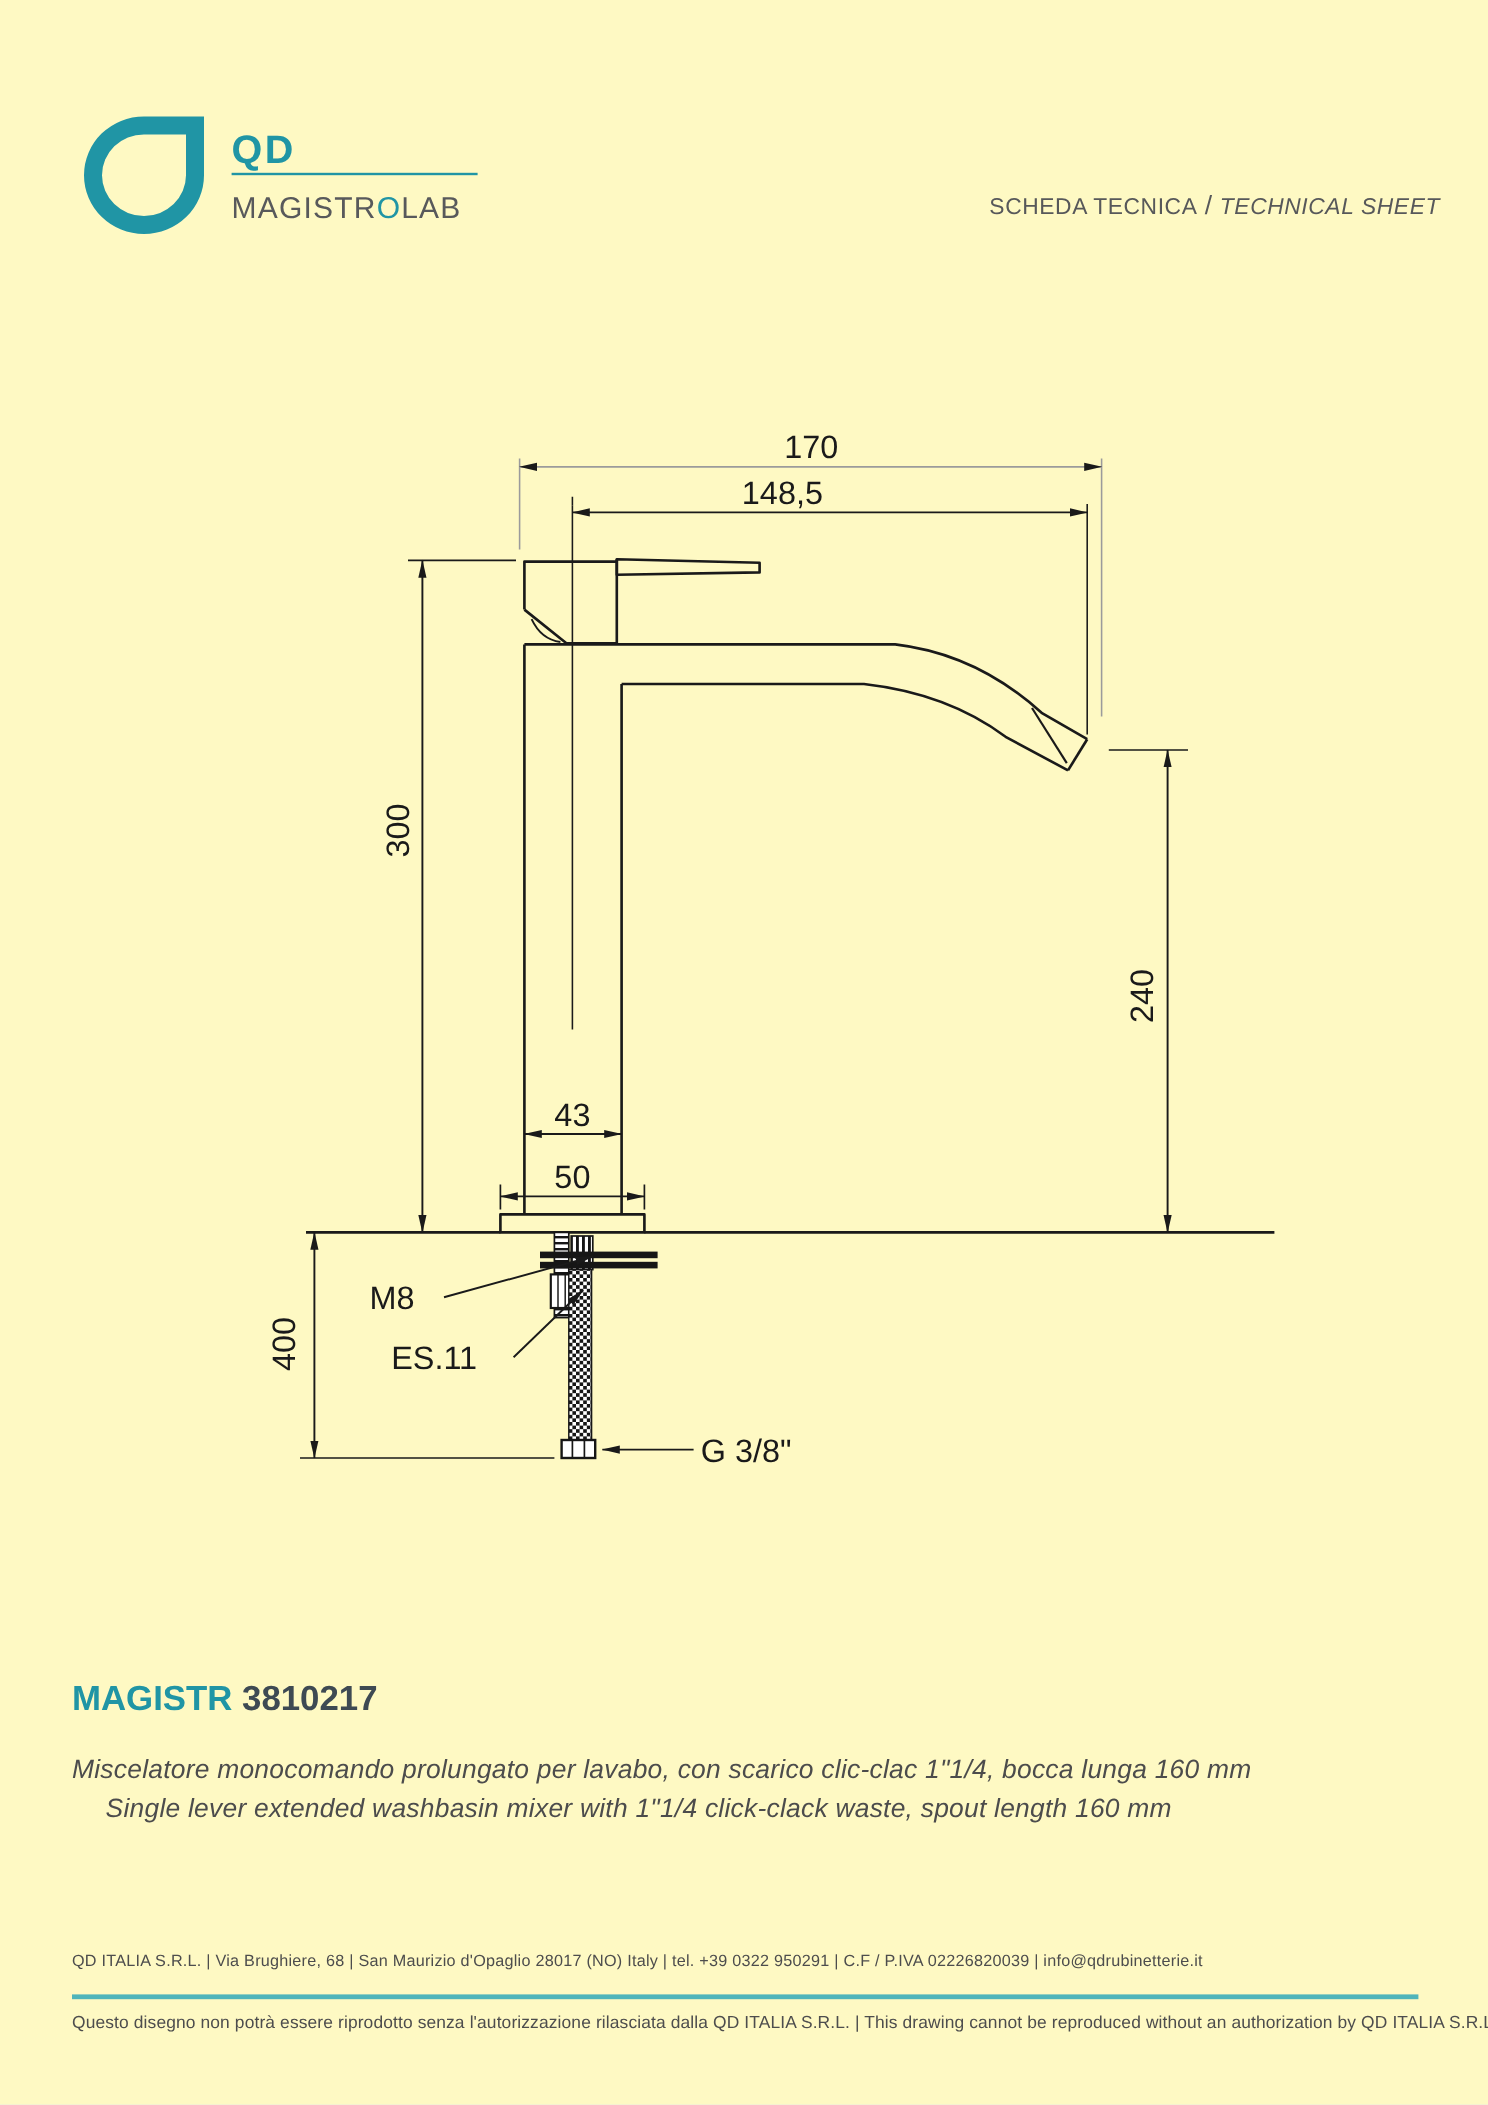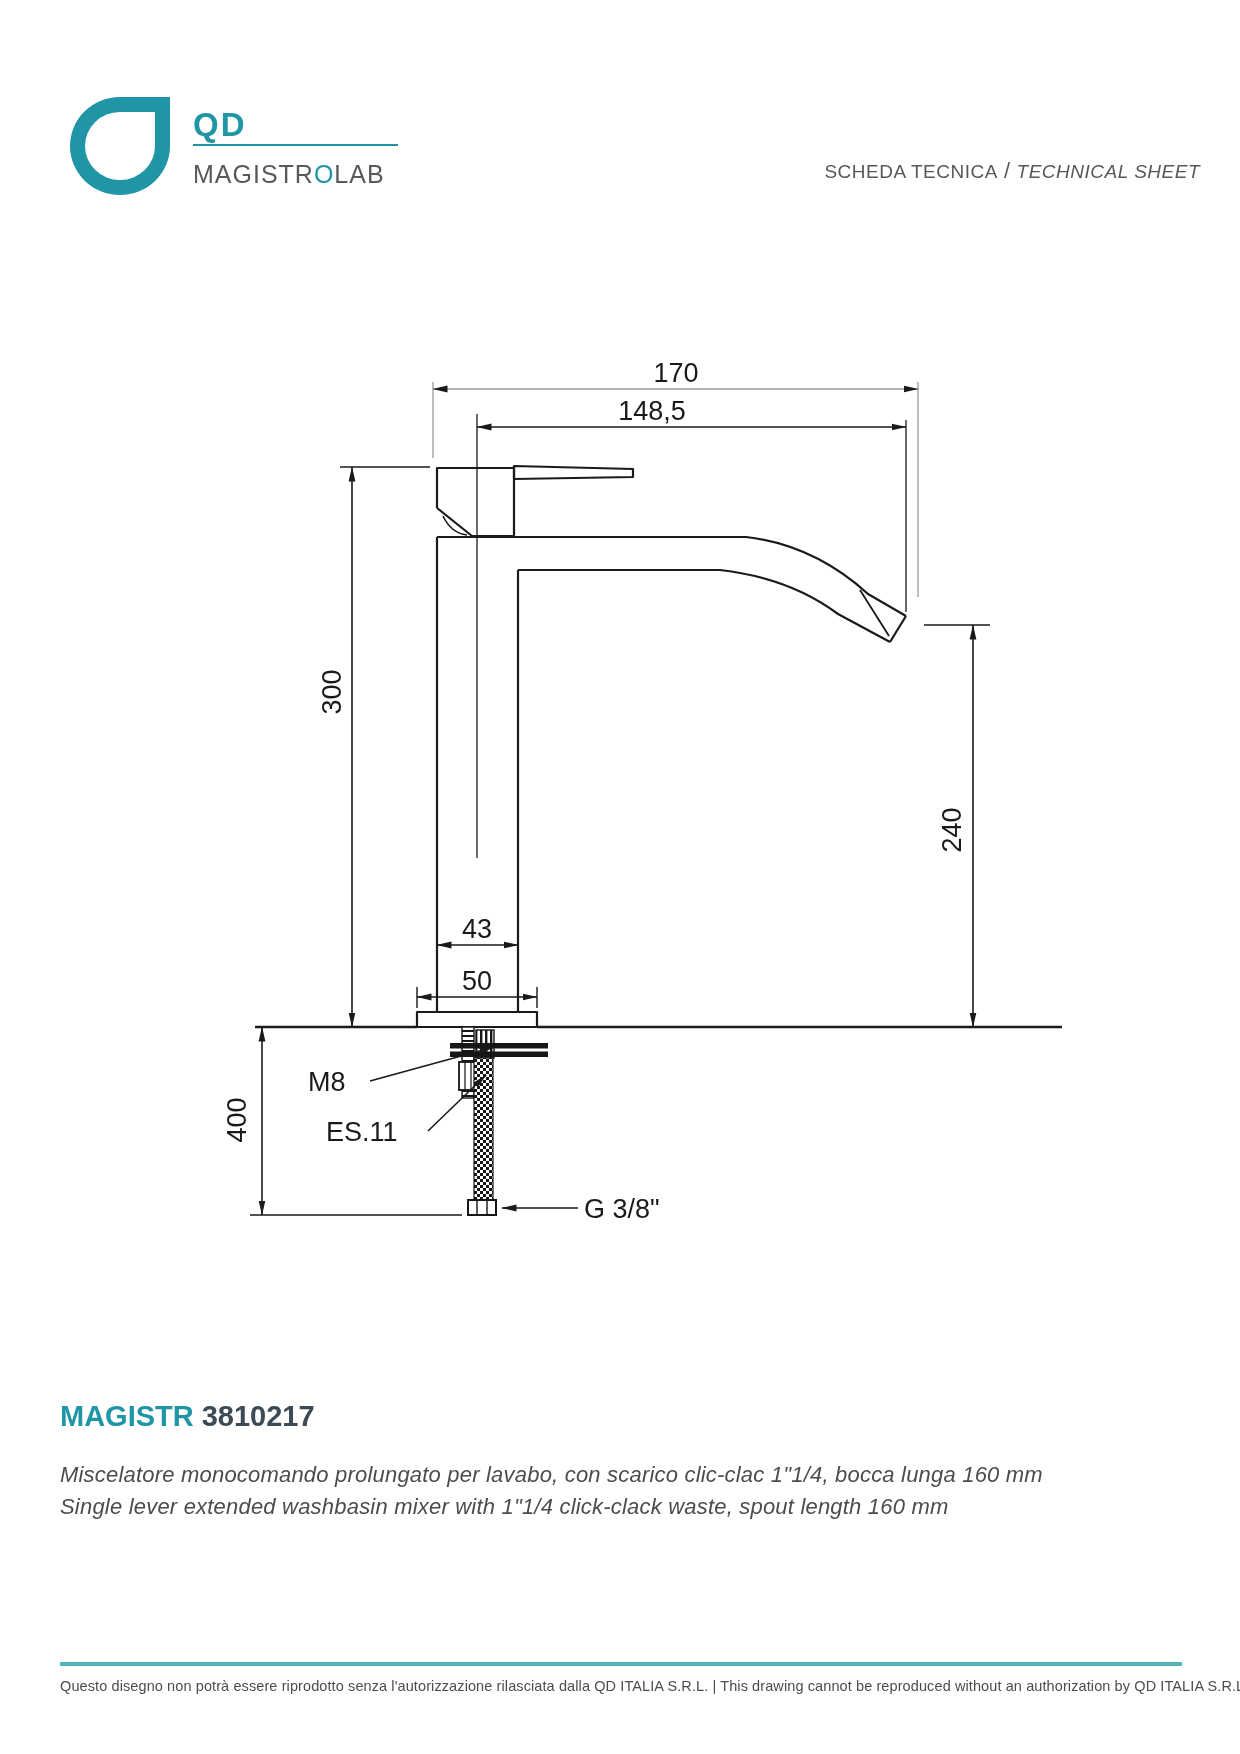--- a/index.html
+++ b/index.html
@@ -1,17 +1,17 @@
 <!DOCTYPE html>
 <html><head>
 <meta charset="utf-8">
 <style>
   html,body{margin:0;padding:0;background:#e8e8e8;}
   #page{
-    position:relative;width:1240px;height:1754px;background:#ffffff;
+    position:relative;width:1240px;height:1754px;background:#fef9c3;
     margin:0 auto;font-family:"Liberation Sans",sans-serif;overflow:hidden;
   }
   
   #logo-drop{
     position:absolute;left:70px;top:97px;width:70px;height:68px;
     border:15px solid #2095a5;border-radius:50% 0 50% 50%;
   }
   #logo-text{position:absolute;left:193px;top:108px;width:230px;}
   #logo-qd{
     font-size:33px;font-weight:bold;color:#2095a5;letter-spacing:2px;line-height:1;
@@ -33,21 +33,21 @@
   .dim-text{font-family:"Liberation Sans",sans-serif;font-size:27px;fill:#1a1a1a;}
   
   #product-title{position:absolute;left:60px;top:1400px;font-size:29px;font-weight:bold;white-space:nowrap;}
   #product-name{color:#2095a5;}
   #product-code{color:#3e4a53;padding-left:8px;text-align:right;}
   .desc{
     position:absolute;left:60px;width:1120px;font-size:22px;font-style:italic;
     color:#4c4c4c;white-space:nowrap;letter-spacing:0.2px;
   }
   #desc-it{top:1462px;}
-  #desc-en{top:1494px;}
+  #desc-en{top:1494px;margin-left:28px;}
   
   #footer-company{
     position:absolute;left:60px;top:1626px;font-size:13.5px;color:#4d4d4d;
     letter-spacing:0.2px;white-space:nowrap;
   }
   #footer-rule{position:absolute;left:60px;top:1662px;width:1122px;height:4px;background:#4fb5ba;}
   #footer-disclaimer{
     position:absolute;left:60px;top:1678px;font-size:14.5px;color:#4d4d4d;
     letter-spacing:0.1px;white-space:nowrap;
   }
@@ -176,16 +176,17 @@
     <g>
       <line x1="578" y1="1208" x2="502" y2="1208" stroke="#1a1a1a" stroke-width="1.6" marker-end="url(#arrB)"></line>
       <text class="dim-text" x="584" y="1218" text-anchor="start">G 3/8"</text>
     </g>
   </svg>
 
   <div id="product-title"><span id="product-name">MAGISTR</span><span id="product-code">3810217</span></div>
   <div id="desc-it" class="desc">Miscelatore monocomando prolungato per lavabo, con scarico clic-clac 1"1/4, bocca lunga 160 mm</div>
   <div id="desc-en" class="desc">Single lever extended washbasin mixer with 1"1/4 click-clack waste, spout length 160 mm</div>
 
+  <div id="footer-company">QD ITALIA S.R.L. | Via Brughiere, 68 | San Maurizio d'Opaglio 28017 (NO) Italy | tel. +39 0322 950291 | C.F / P.IVA 02226820039 | info@qdrubinetterie.it</div>
   <div id="footer-rule"></div>
   <div id="footer-disclaimer">Questo disegno non potrà essere riprodotto senza l'autorizzazione rilasciata dalla QD ITALIA S.R.L. | This drawing cannot be reproduced without an authorization by QD ITALIA S.R.L.</div>
 
 </div>
 
 </body></html>

